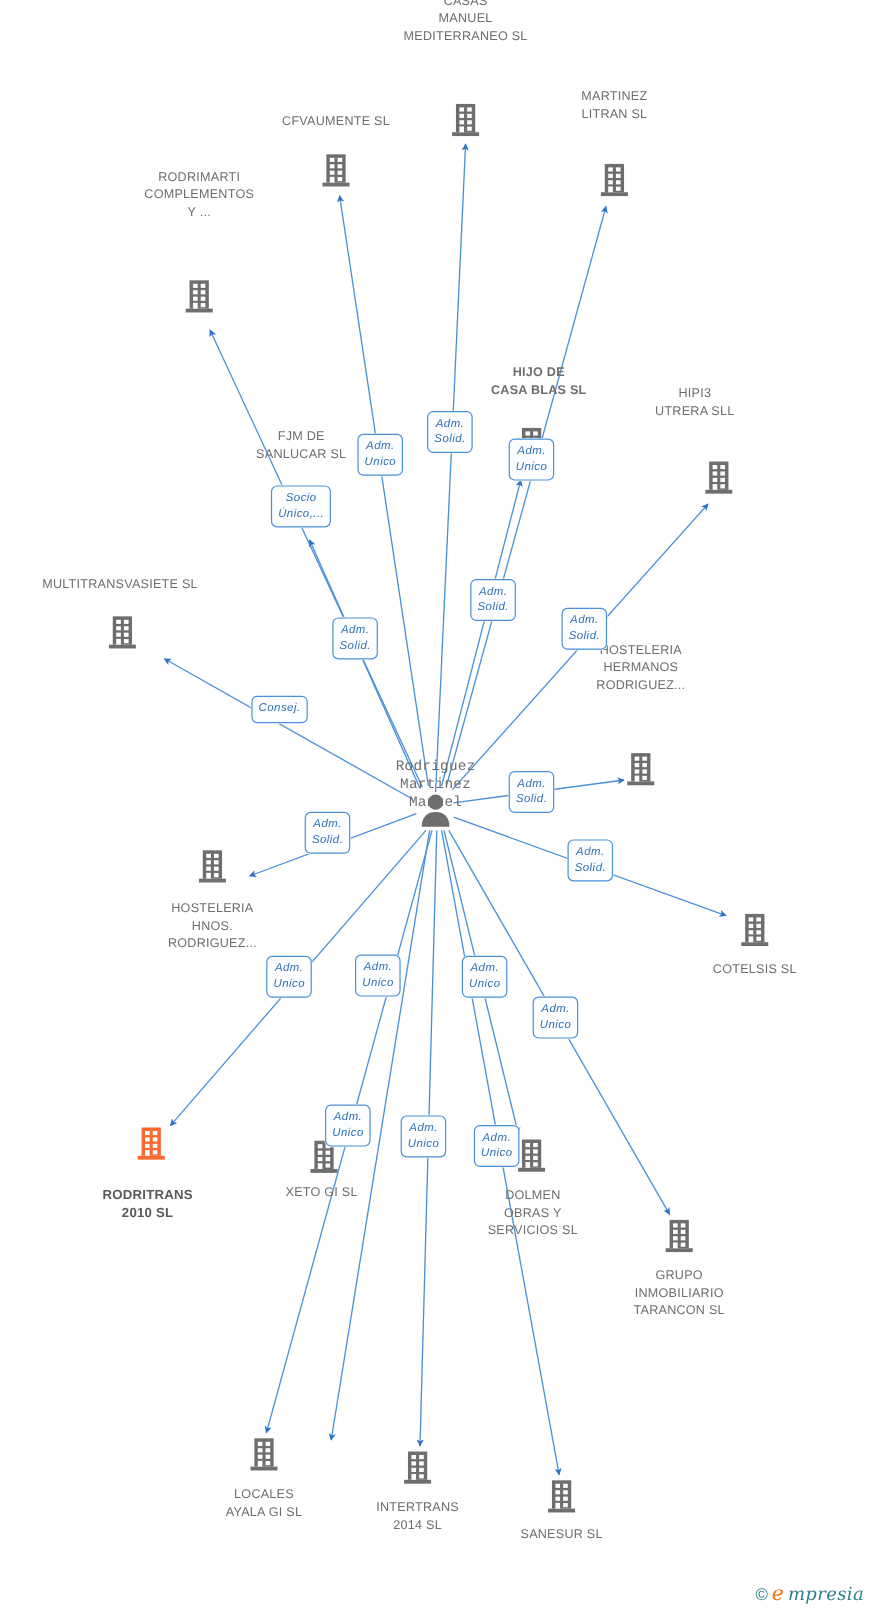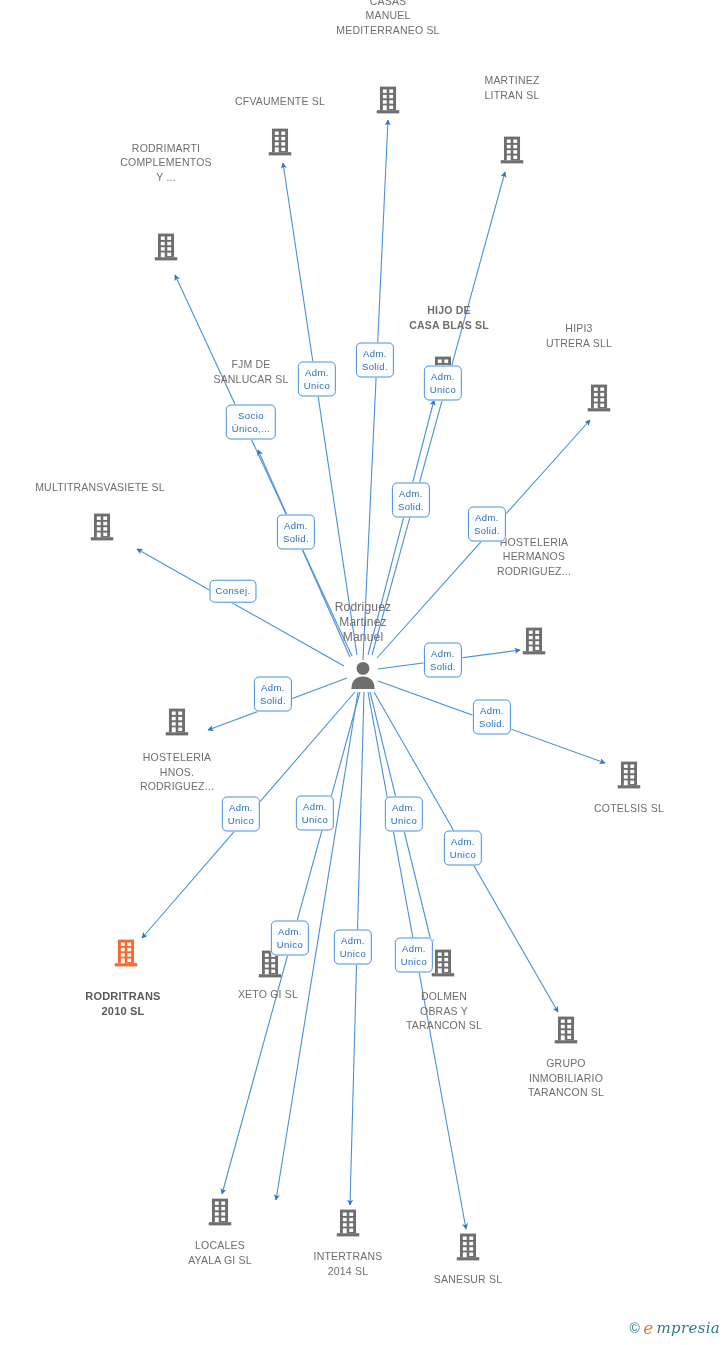--- a/index.html
+++ b/index.html
@@ -57,20 +57,21 @@
     border-radius: 5px;
     color: #2f6fb5;
     font-size: 9.5px;
     line-height: 12.5px;
     letter-spacing: 0.4px;
     text-align: center;
     padding: 4px 5px 4px 5px;
     white-space: pre-line;
     transform: translate(-50%, -50%);
     box-shadow: 0 0 0 0.5px rgba(255,255,255,0.9);
+    font-style: italic;
   }
   .watermark {
     position: absolute;
     right: 8px;
     bottom: 8px;
     font-size: 15px;
     line-height: 18px;
     color: #2f7d8c;
     letter-spacing: 0.3px;
     display: flex;
@@ -370,21 +371,21 @@
           <rect x="13.2" y="9.2" width="3.6" height="3.2" fill="#ffffff"></rect>
           <rect x="7.2" y="14.2" width="3.6" height="3.2" fill="#ffffff"></rect>
           <rect x="13.2" y="14.2" width="3.6" height="3.2" fill="#ffffff"></rect>
           <rect x="7.2" y="19.0" width="3.6" height="4.5" fill="#ffffff"></rect>
           <rect x="13.2" y="19.2" width="3.6" height="3.2" fill="#ffffff"></rect>
         </svg></span>
     </div>
     <div class="node" style="left: 444px; top: 989px;">
       <div class="node-label">DOLMEN
 OBRAS Y
-TARANCON SL</div>
+SERVICIOS SL</div>
     </div>
     <div class="node" style="left: 566px; top: 1015px;">
       <span class="icon-wrap"><svg width="26" height="30" viewBox="0 0 24 28" xmlns="http://www.w3.org/2000/svg">
           <rect x="4.5" y="1.5" width="15" height="22" fill="#6e6e6e"></rect>
           <rect x="1.5" y="23.5" width="21" height="3" fill="#6e6e6e"></rect>
           <rect x="7.2" y="4.2" width="3.6" height="3.2" fill="#ffffff"></rect>
           <rect x="13.2" y="4.2" width="3.6" height="3.2" fill="#ffffff"></rect>
           <rect x="7.2" y="9.2" width="3.6" height="3.2" fill="#ffffff"></rect>
           <rect x="13.2" y="9.2" width="3.6" height="3.2" fill="#ffffff"></rect>
           <rect x="7.2" y="14.2" width="3.6" height="3.2" fill="#ffffff"></rect>
@@ -450,21 +451,21 @@
     </div>
     <div class="node" style="left: 468px; top: 1272px;">
       <div class="node-label">SANESUR SL</div>
     </div>
     <div class="node person" style="left: 363px; top: 660px;">
       <span class="icon-wrap"><svg width="28" height="30" viewBox="0 0 28 30" xmlns="http://www.w3.org/2000/svg">
           <circle cx="14" cy="8.4" r="6.4" fill="#6e6e6e"></circle>
           <path d="M 2.4 29 C 2.4 20.4 7.4 16.6 14 16.6 C 20.6 16.6 25.6 20.4 25.6 29 Z" fill="#6e6e6e"></path>
         </svg></span>
     </div>
-    <div class="node person" style="left: 363px; top: 600px;">
+    <div class="node person" style="left: 363px; top: 632px; font-family: Liberation Mono, monospace;">
       <div class="node-label">Rodriguez
 Martinez
 Manuel</div>
     </div>
   </div>
 <div id="edgelabels-layer">
     <div class="edge-label" style="left: 317px; top: 379px;">Adm.
 Unico</div>
     <div class="edge-label" style="left: 375px; top: 360px;">Adm.
 Solid.</div>

